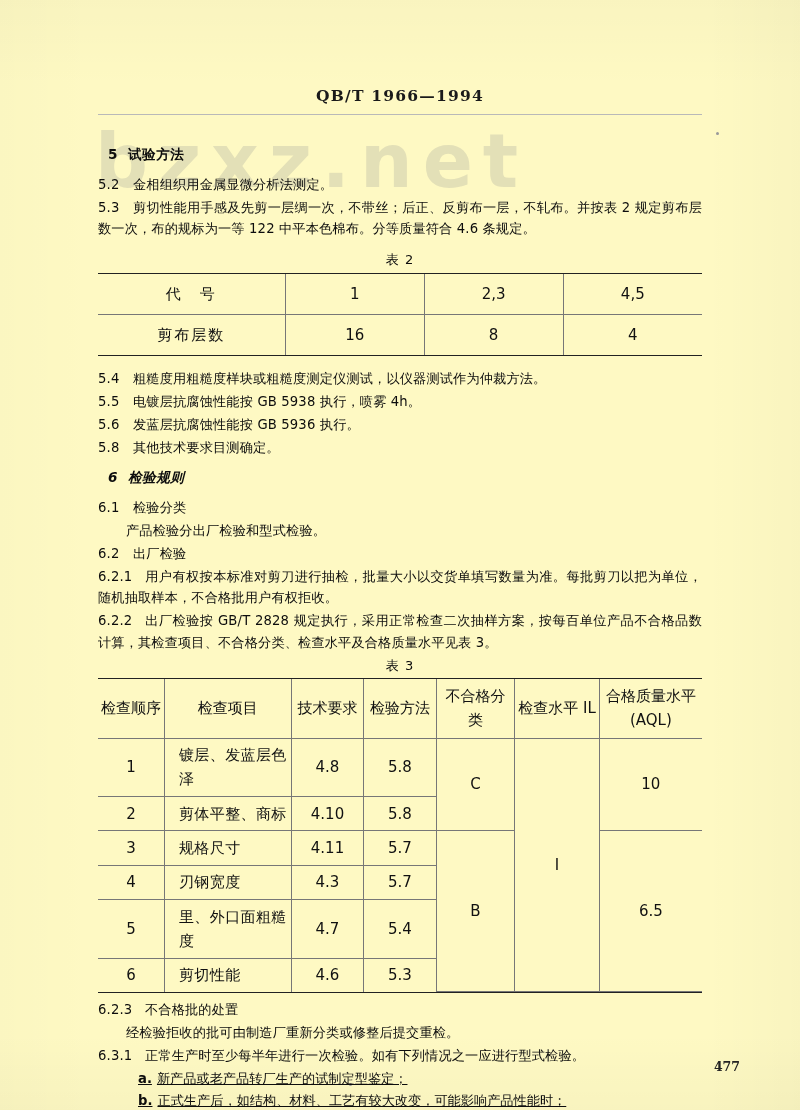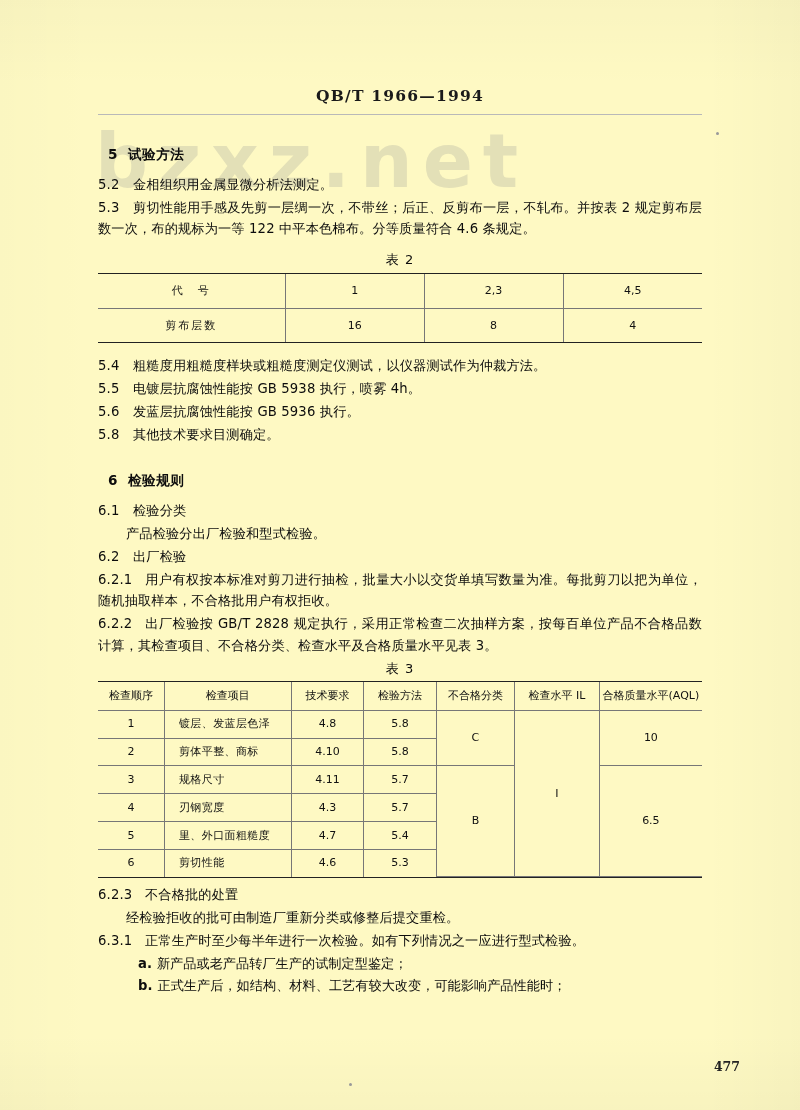--- a/index.html
+++ b/index.html
@@ -91,34 +91,34 @@
     text-justify: inter-ideograph;
     letter-spacing: 0.15px;
   }
   .para .lbl {
     display: inline-block;
     min-width: 30px;
     margin-right: 5px;
   }
   .para .lbl.w3 { min-width: 42px; }
   .indent { padding-left: 28px; }
-  .item { padding-left: 40px; margin: 0 0 1px 0; }
+  .item { padding-left: 40px; margin: 0 0 1px 0; text-decoration: underline; }
   .item .alpha { margin-right: 5px; font-weight: bold; }
 
   
   .tbl-caption {
     text-align: center;
     font-size: 13px;
     margin: 9px 0 3px 0;
     letter-spacing: 1px;
   }
   table {
     border-collapse: collapse;
     width: 100%;
-    font-size: 11px;
+    font-size: 15px;
     color: #111;
   }
   table.t2 td, table.t2 th {
     border: 1px solid #6d6d6d;
     text-align: center;
     padding: 8px 3px;
     font-weight: normal;
   }
   table.t2 { border: none; }
   table.t2 tr td:first-child { letter-spacing: 2px; }
@@ -222,21 +222,21 @@
     <p class="para">
       <span class="lbl">5.5</span><span>电镀层抗腐蚀性能按 GB 5938 执行，喷雾 4h。</span>
     </p>
     <p class="para">
       <span class="lbl">5.6</span><span>发蓝层抗腐蚀性能按 GB 5936 执行。</span>
     </p>
     <p class="para">
       <span class="lbl">5.8</span><span>其他技术要求目测确定。</span>
     </p>
 
-    <div class="sec-head" style="margin-top:24px;">
+    <div class="sec-head" style="margin-top:8px;font-style:italic;">
       <span class="num">6</span><span>检验规则</span>
     </div>
 
     <p class="para">
       <span class="lbl">6.1</span><span>检验分类</span>
     </p>
     <p class="para indent">产品检验分出厂检验和型式检验。</p>
 
     <p class="para">
       <span class="lbl">6.2</span><span>出厂检验</span>

